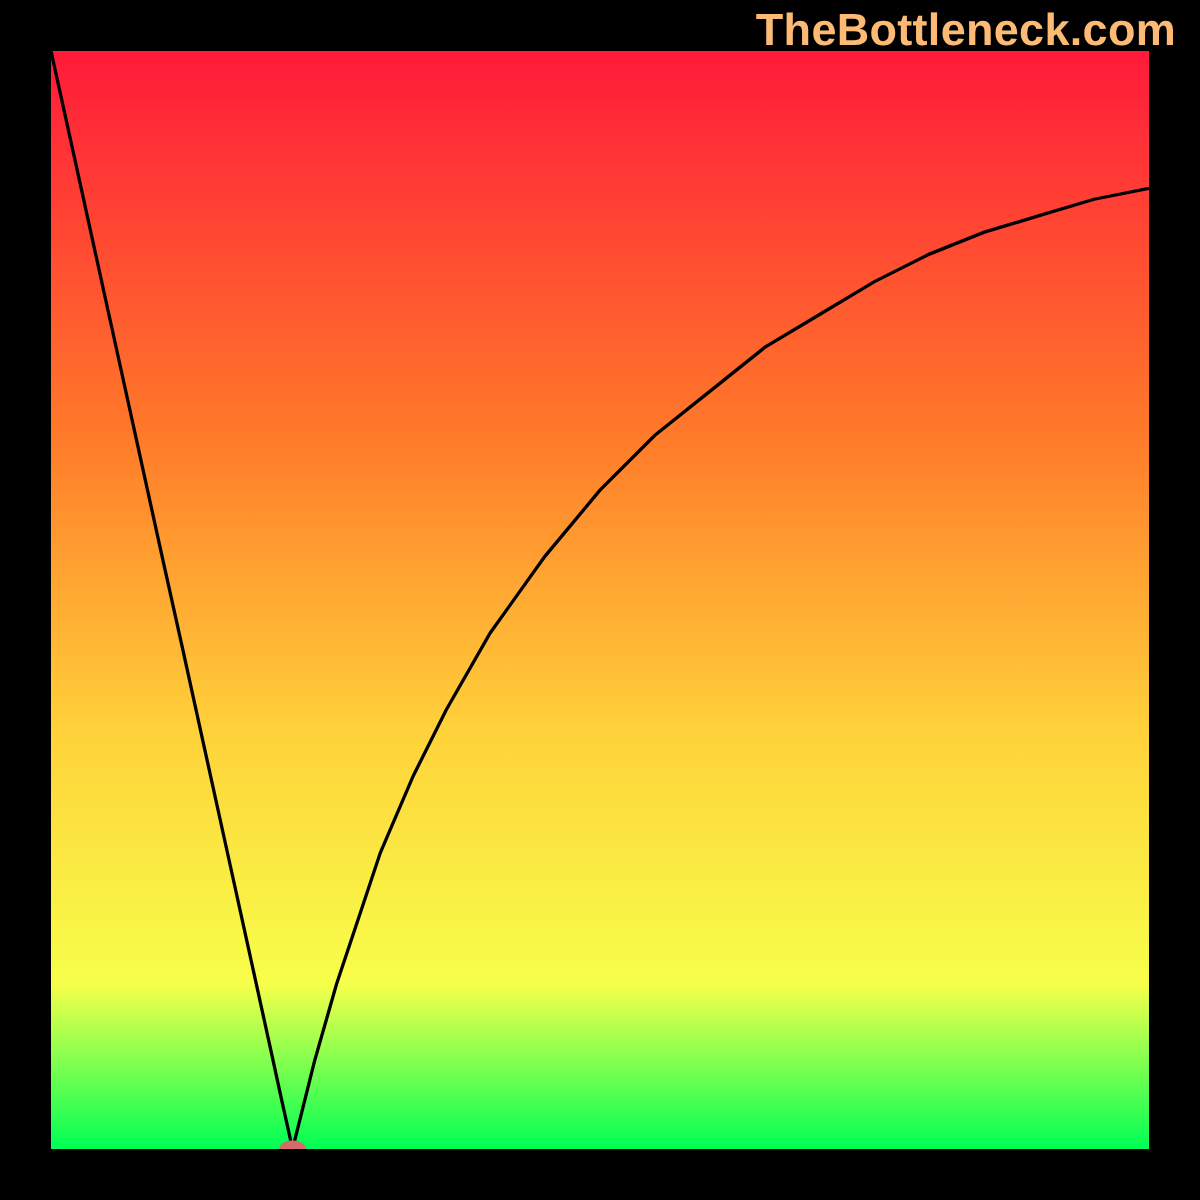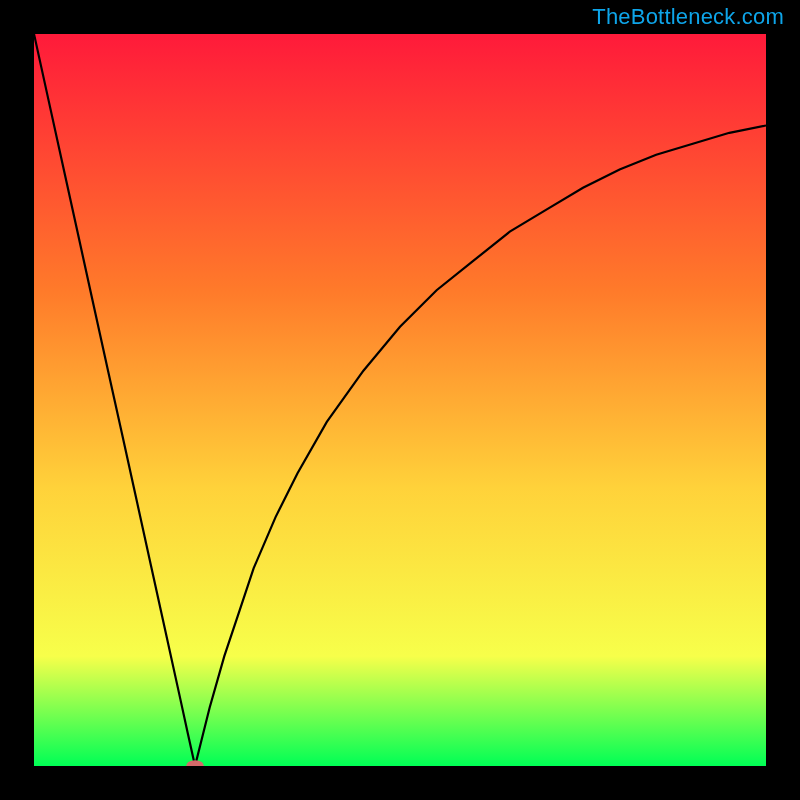--- a/index.html
+++ b/index.html
@@ -14,23 +14,23 @@
   .frame {
     position: relative;
     width: 800px;
     height: 800px;
     background: #000;
   }
   .watermark {
     position: absolute;
     top: 4px;
     right: 16px;
-    color: #0ea5e9;
-    font-size: 22px;
-    font-weight: 400;
+    color: #fdba74;
+    font-size: 30px;
+    font-weight: 700;
     z-index: 10;
     letter-spacing: 0.2px;
   }
   .plot {
     position: absolute;
     left: 34px;
     top: 34px;
     width: 732px;
     height: 732px;
   }

